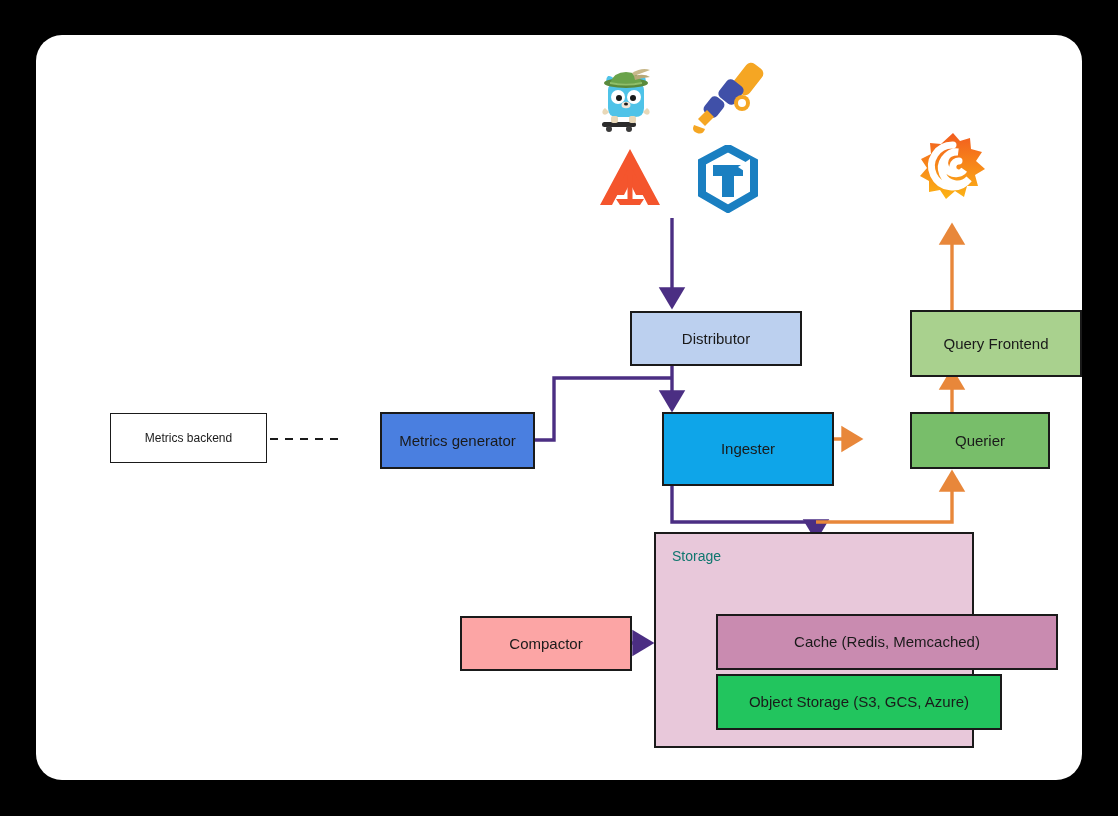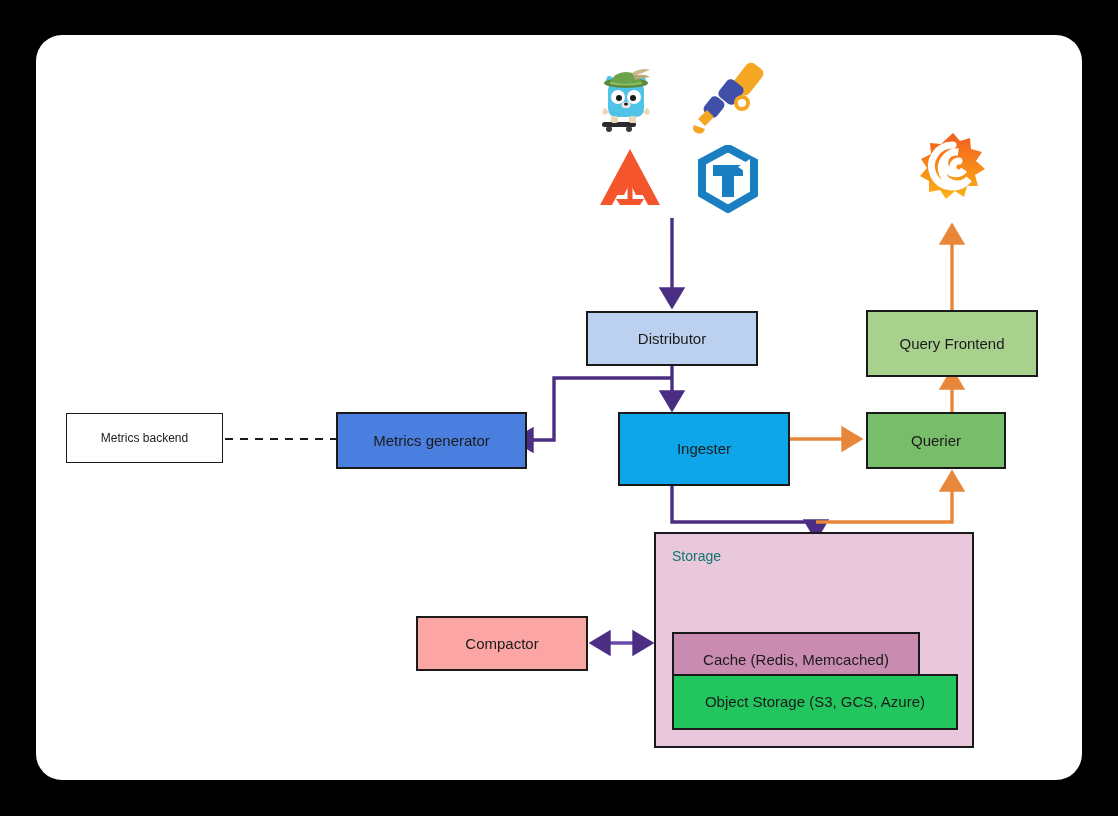--- a/index.html
+++ b/index.html
@@ -41,20 +41,21 @@
     border: 2px solid #1a1a1a;
     display: flex;
     align-items: center;
     justify-content: center;
     text-align: center;
     color: #1a1a1a;
     font-size: 15px;
     line-height: 1.2;
     font-family: "Liberation Sans", sans-serif;
     z-index: 5;
+    margin-left: 44px;
   }
   .node-sm { font-size: 12px; }
   .storage-group {
     position: absolute;
     box-sizing: border-box;
     border: 2px solid #1a1a1a;
     z-index: 3;
   }
   .storage-label {
     position: absolute;
@@ -220,21 +221,21 @@
     </div>
 
     <div class="node" style="left:550px;top:276px;width:172px;height:55px;background:#bcd0ef;">
       <span>Distributor</span>
     </div>
 
     <div class="node" style="left:582px;top:377px;width:172px;height:74px;background:#0ea5e9;">
       <span>Ingester</span>
     </div>
 
-    <div class="node" style="left:300px;top:377px;width:191px;height:57px;background:#4a7fe0;">
+    <div class="node" style="left:300px;top:377px;width:155px;height:57px;background:#4a7fe0;">
       <span>Metrics generator</span>
     </div>
 
     <div class="node node-sm" style="left:30px;top:378px;width:157px;height:50px;background:#ffffff;border-width:1.5px;">
       <span>Metrics backend</span>
     </div>
 
     <div class="node" style="left:380px;top:581px;width:172px;height:55px;background:#fca5a5;">
       <span>Compactor</span>
     </div>
@@ -244,21 +245,21 @@
     </div>
 
     <div class="node" style="left:830px;top:377px;width:140px;height:57px;background:#78be6a;">
       <span>Querier</span>
     </div>
 
     <div class="storage-group" style="left:618px;top:497px;width:320px;height:216px;background:#e8c8da;">
       <div class="storage-label">Storage</div>
     </div>
 
-    <div class="node" style="left:636px;top:597px;width:248px;height:56px;background:#c98bb0;z-index:6;">
+    <div class="node" style="left:636px;top:579px;width:342px;height:56px;background:#c98bb0;z-index:6;">
       <span>Cache (Redis, Memcached)</span>
     </div>
 
     <div class="node" style="left:636px;top:639px;width:286px;height:56px;background:#22c55e;z-index:6;">
       <span>Object Storage (S3, GCS, Azure)</span>
     </div>
 
   </div>
 </div>
 

